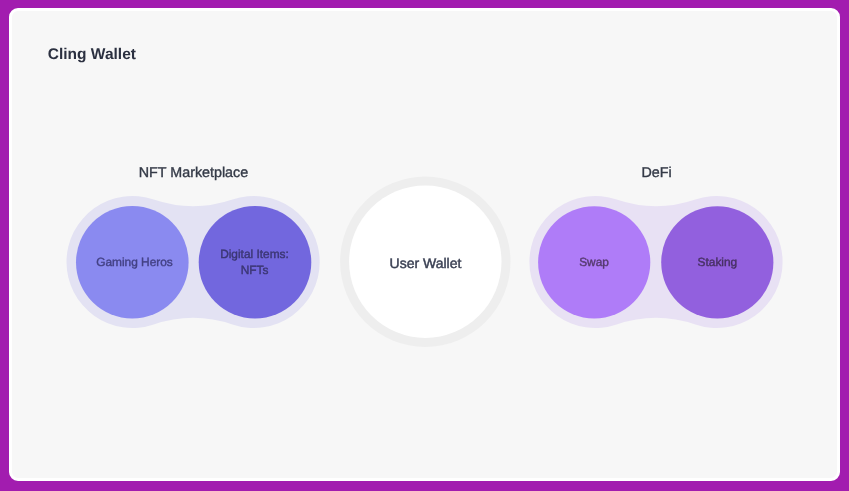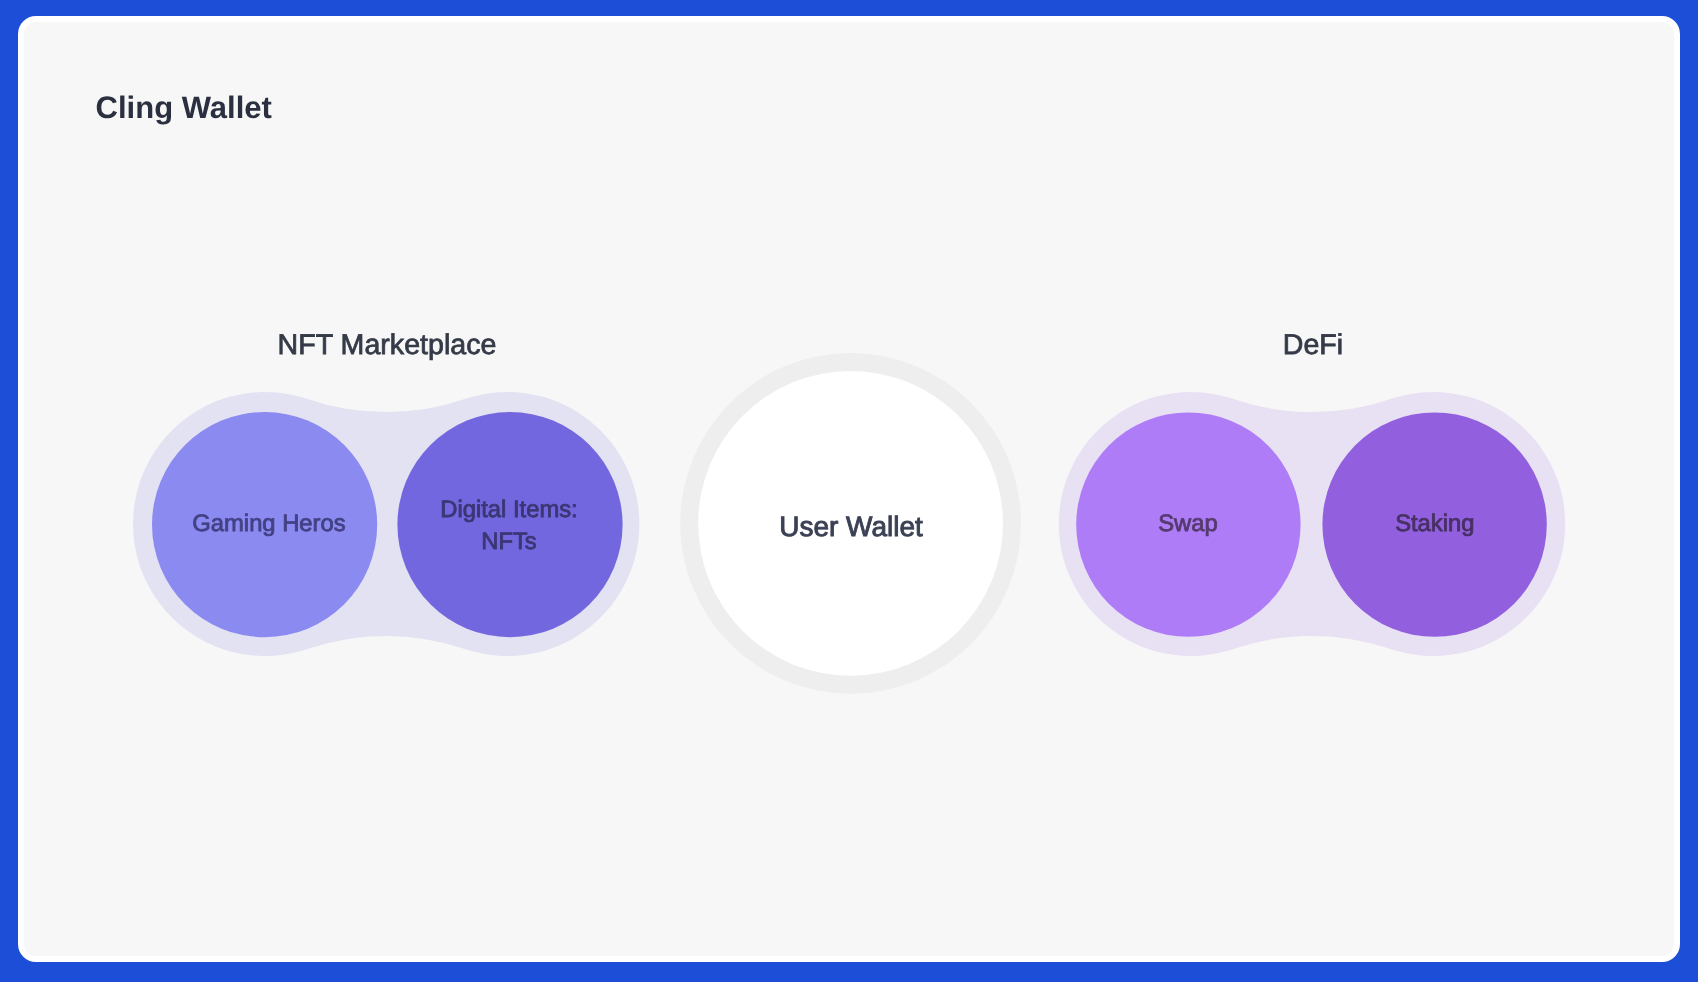--- a/index.html
+++ b/index.html
@@ -14,21 +14,21 @@
   svg.stage{position:absolute;left:0;top:0;width:849px;height:491px;display:block;
             shape-rendering:geometricPrecision;}
   svg text{-webkit-font-smoothing:antialiased;filter:blur(0px);}
   .grp-label{font-size:14.3px;fill:#343a47;font-weight:400;stroke-width:.38;paint-order:stroke fill;}
   .node-label{font-size:11.9px;font-weight:400;stroke-width:.4;paint-order:stroke fill;}
   .wallet-label{font-size:14px;font-weight:400;fill:#3b4154;stroke:#3b4154;stroke-width:.45;paint-order:stroke fill;}
 </style>
 </head>
 <body>
 
-<div class="frame" style="background-color: #1d4ed8;">
+<div class="frame" style="background-color: #a21caf;">
   <div class="card" style="background-color: rgb(247, 247, 247); border-color: rgb(255, 255, 255);"></div>
 
   <svg class="stage" viewBox="0 0 849 491">
     <text class="title" x="47.8" y="59" fill="#2b3040">Cling Wallet</text>
 
     <g>
       <path d="M 153.77 199.52 A 66 66 0 1 0 153.77 324.48 A 122 122 0 0 1 232.43 324.48 A 66 66 0 1 0 232.43 199.52 A 122 122 0 0 1 153.77 199.52 Z" fill="#e3e2f3"></path>
       <circle cx="132.3" cy="262.3" r="56.3" fill="#8a8af0"></circle>
       <circle cx="255" cy="262.3" r="56.3" fill="#7267de"></circle>
       <text class="node-label" x="134.5" y="265.5" text-anchor="middle" fill="#434184" stroke="#434184">Gaming Heros</text>

